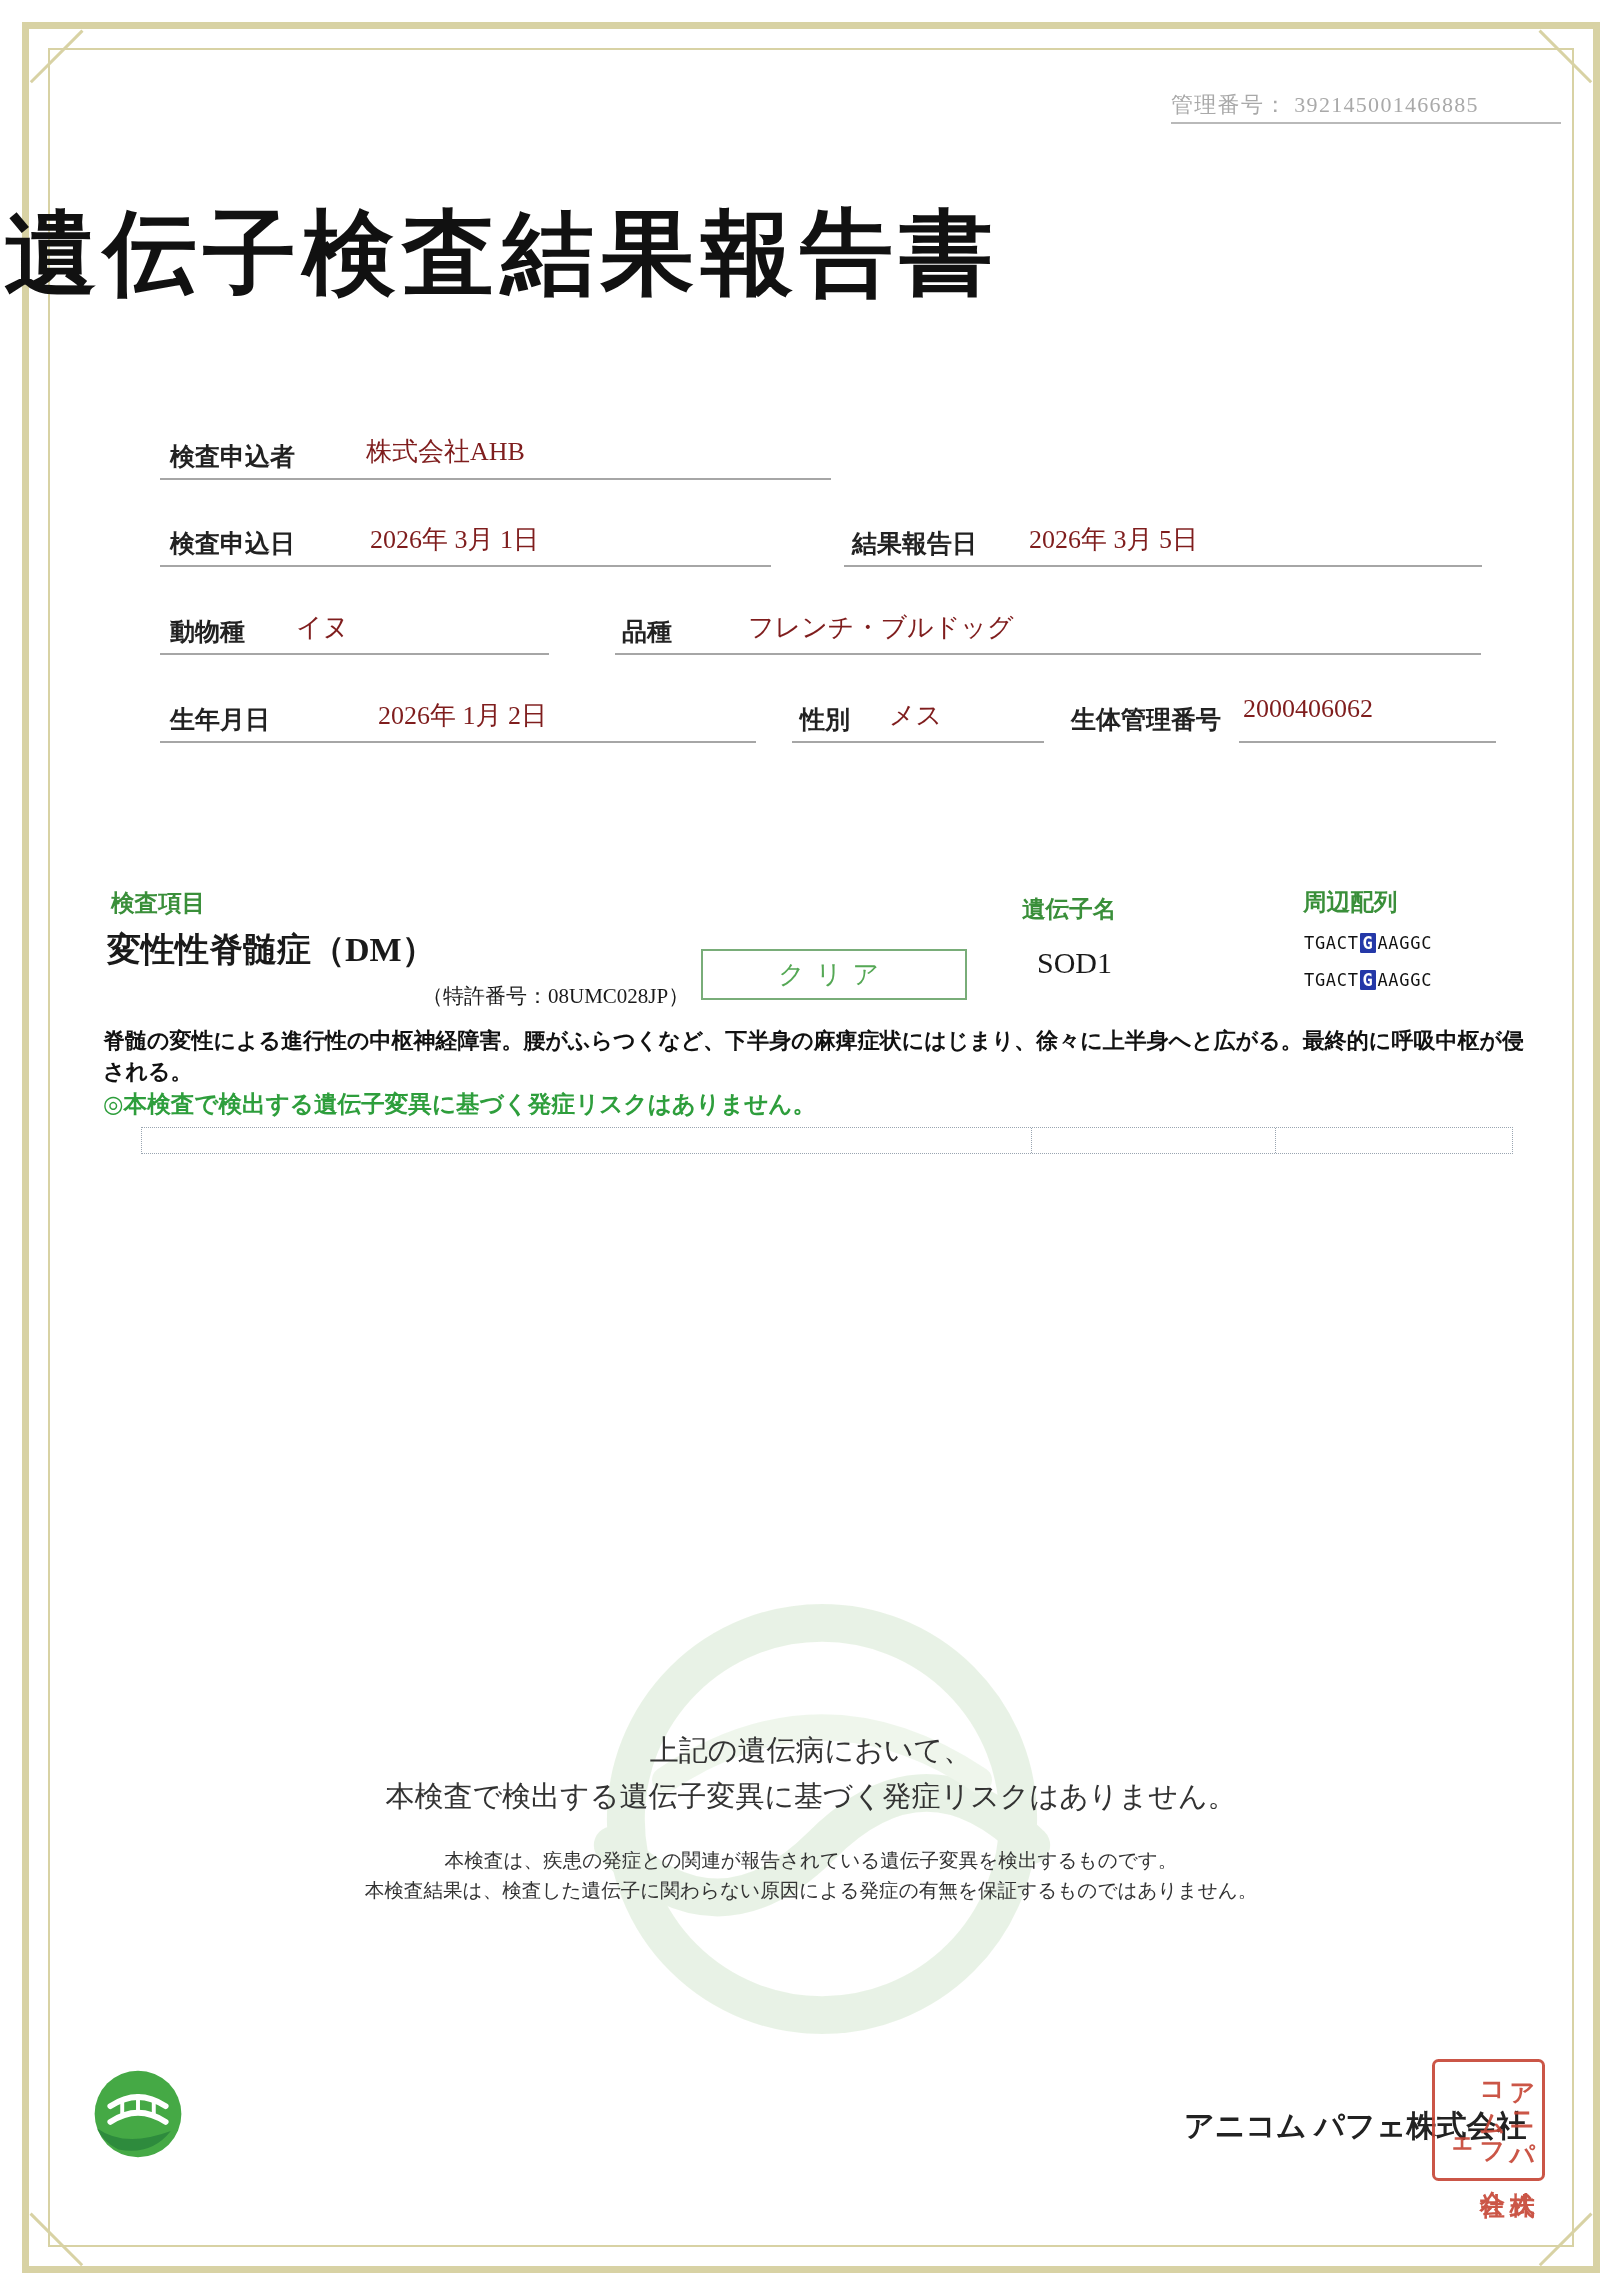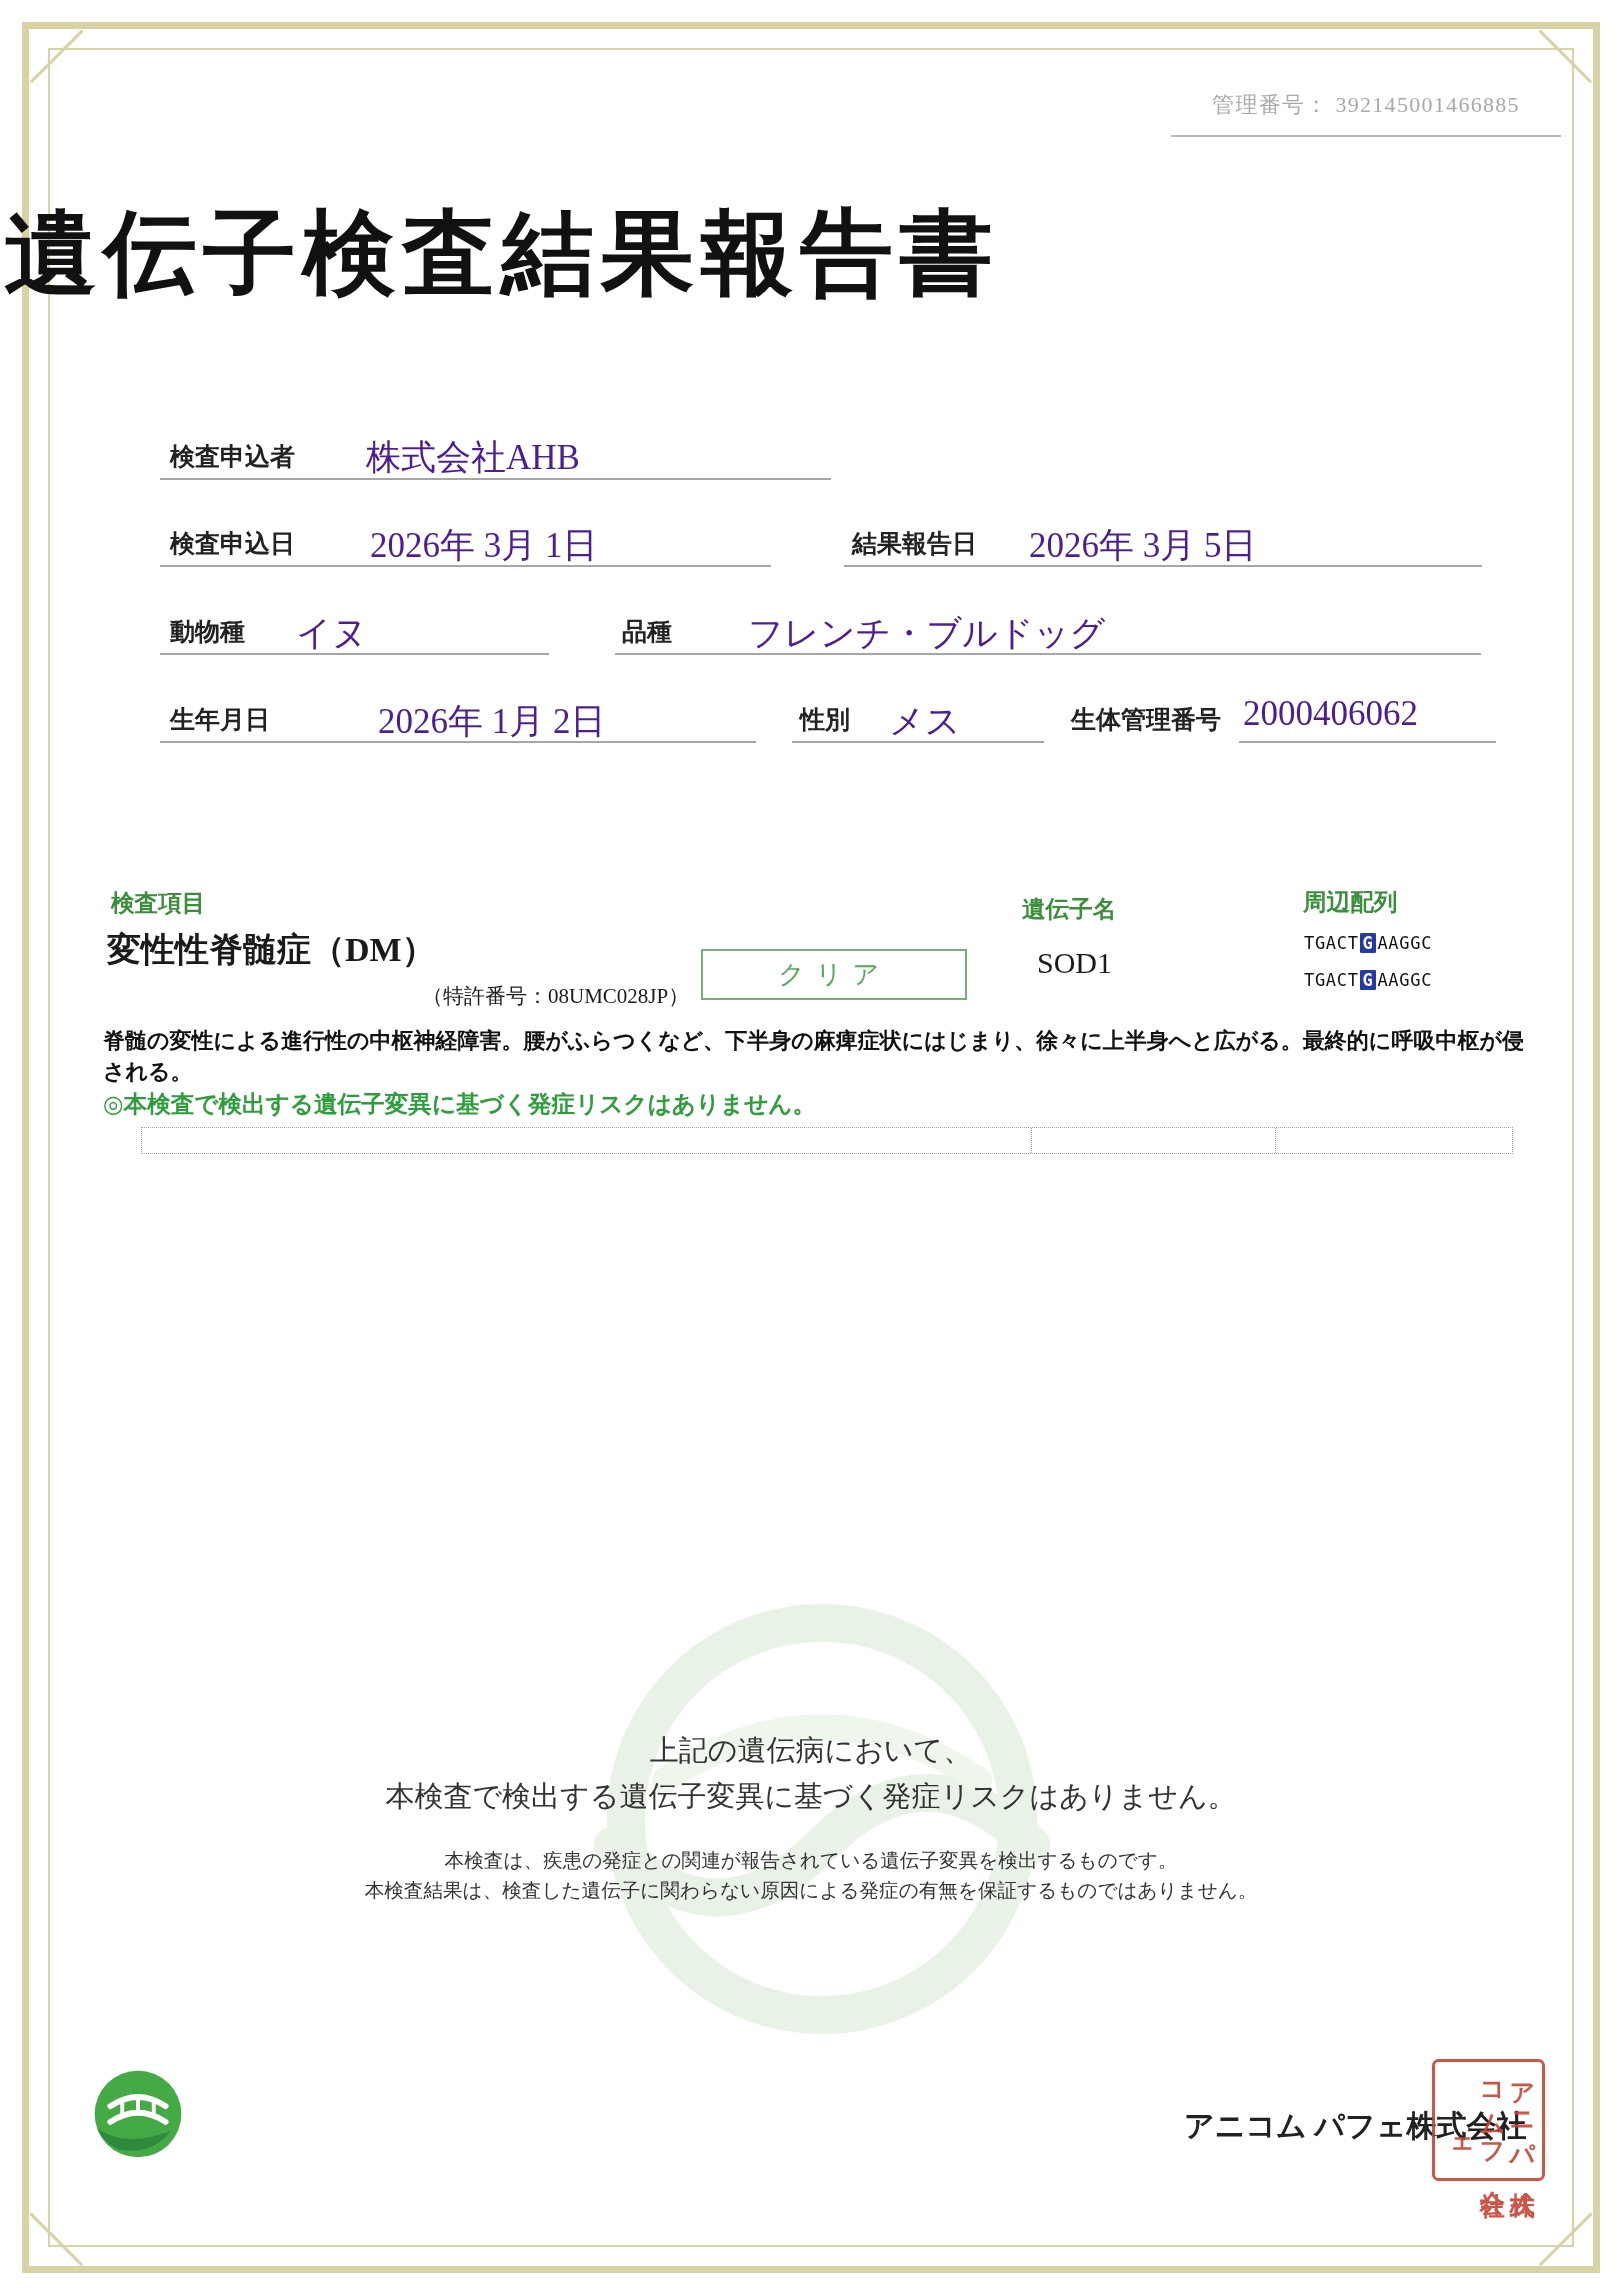--- a/index.html
+++ b/index.html
@@ -11,28 +11,28 @@
   .frame-outer{position:absolute;inset:22px;border:7.9px solid #d8d2a4;pointer-events:none;}
   .frame-inner{position:absolute;inset:48px;border:2px solid #d8d2a4;pointer-events:none;}
   .corner{position:absolute;width:73px;height:2.6px;background:#d8d2a4;pointer-events:none;}
   .corner.tl{left:19.6px;top:55px;transform:rotate(-45deg);}
   .corner.tr{left:1529px;top:55px;transform:rotate(45deg);}
   .corner.bl{left:19.6px;top:2238px;transform:rotate(45deg);}
   .corner.br{left:1529px;top:2238px;transform:rotate(-45deg);}
 
   .abs{position:absolute;}
   
-  .mgmt{left:1171px;top:90px;width:390px;text-align:center;font-size:22px;color:#a9a9a9;
-        letter-spacing:1.3px;padding-bottom:15px;border-bottom:2.6px solid #b9b9b9;}
+  .mgmt{left:1171px;top:90px;width:390px;text-align:left;font-size:22px;color:#a9a9a9;
+        letter-spacing:1.3px;padding-bottom:2px;border-bottom:2.6px solid #b9b9b9;}
   .title{left:4px;top:191px;width:100%;text-align:left;font-size:93px;font-weight:600;
          letter-spacing:6.5px;color:#111;}
 
   
   .flabel{font-size:25px;font-weight:bold;color:#222;}
-  .fvalue{font-size:35px;color:#4c1d95;}
+  .fvalue{font-size:26px;color:#7f1d1d;}
   .uline{height:0;border-bottom:2px solid #a6a6a6;}
 
   
   .ghead{font-size:23.6px;font-weight:bold;color:#3a8f3a;}
   .disease{font-size:34px;font-weight:bold;}
   .patent{font-size:21px;}
   .status-box{left:701px;top:949px;width:262px;height:47px;border:2px solid #79ad79;
               text-align:center;line-height:47px;font-size:26px;letter-spacing:10.5px;color:#55a855;}
   .gene{font-size:30px;}
   .seq{font-family:"DejaVu Sans Mono","Liberation Mono",monospace;font-size:17px;color:#111;letter-spacing:0.7px;}

